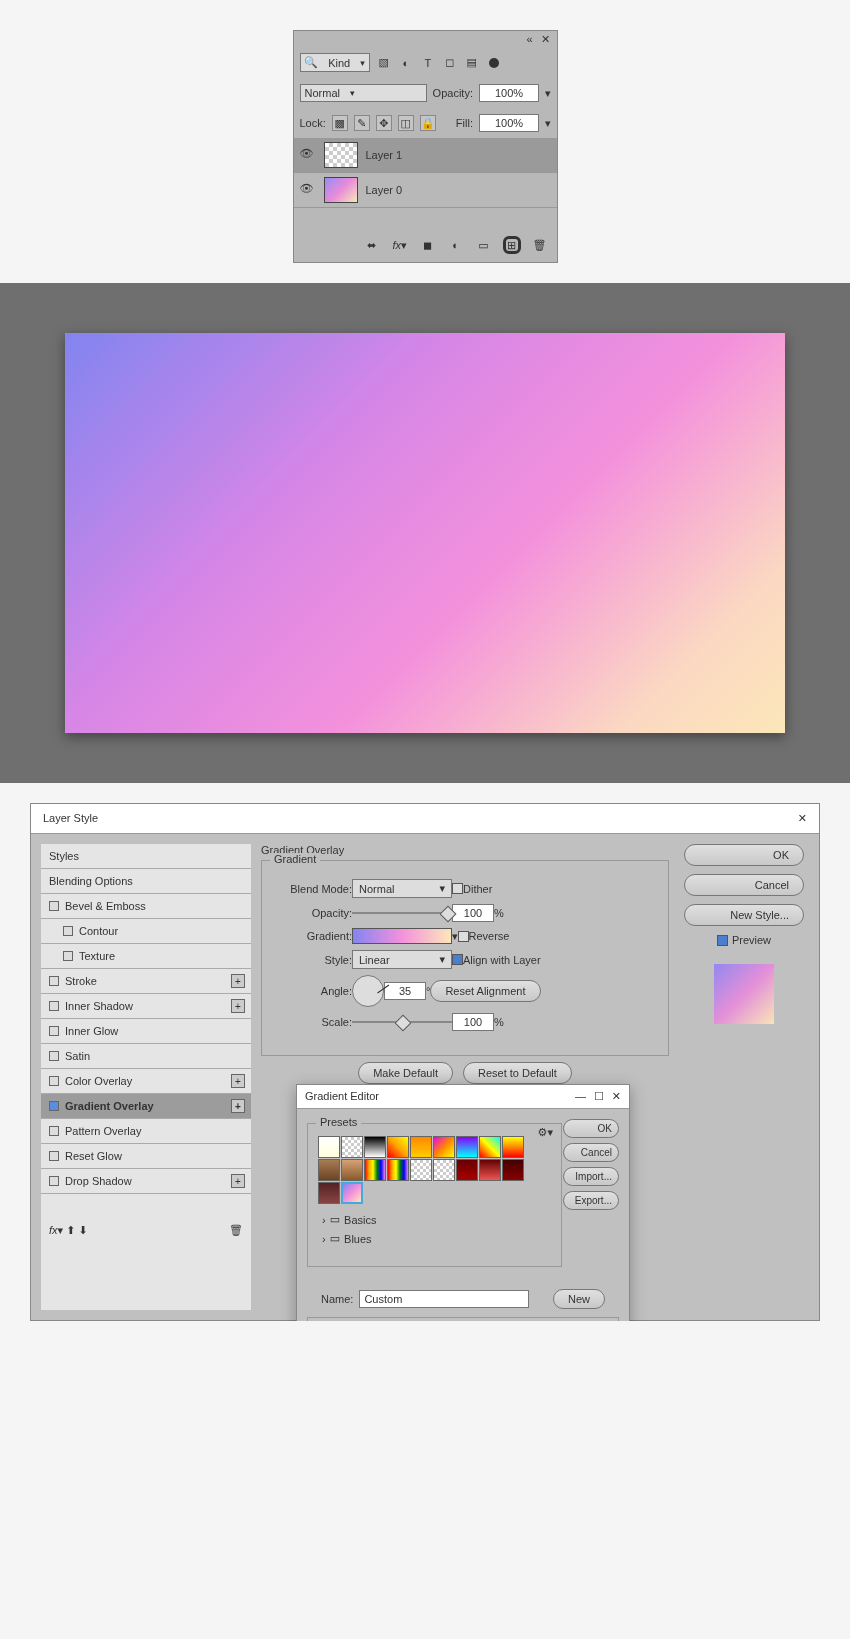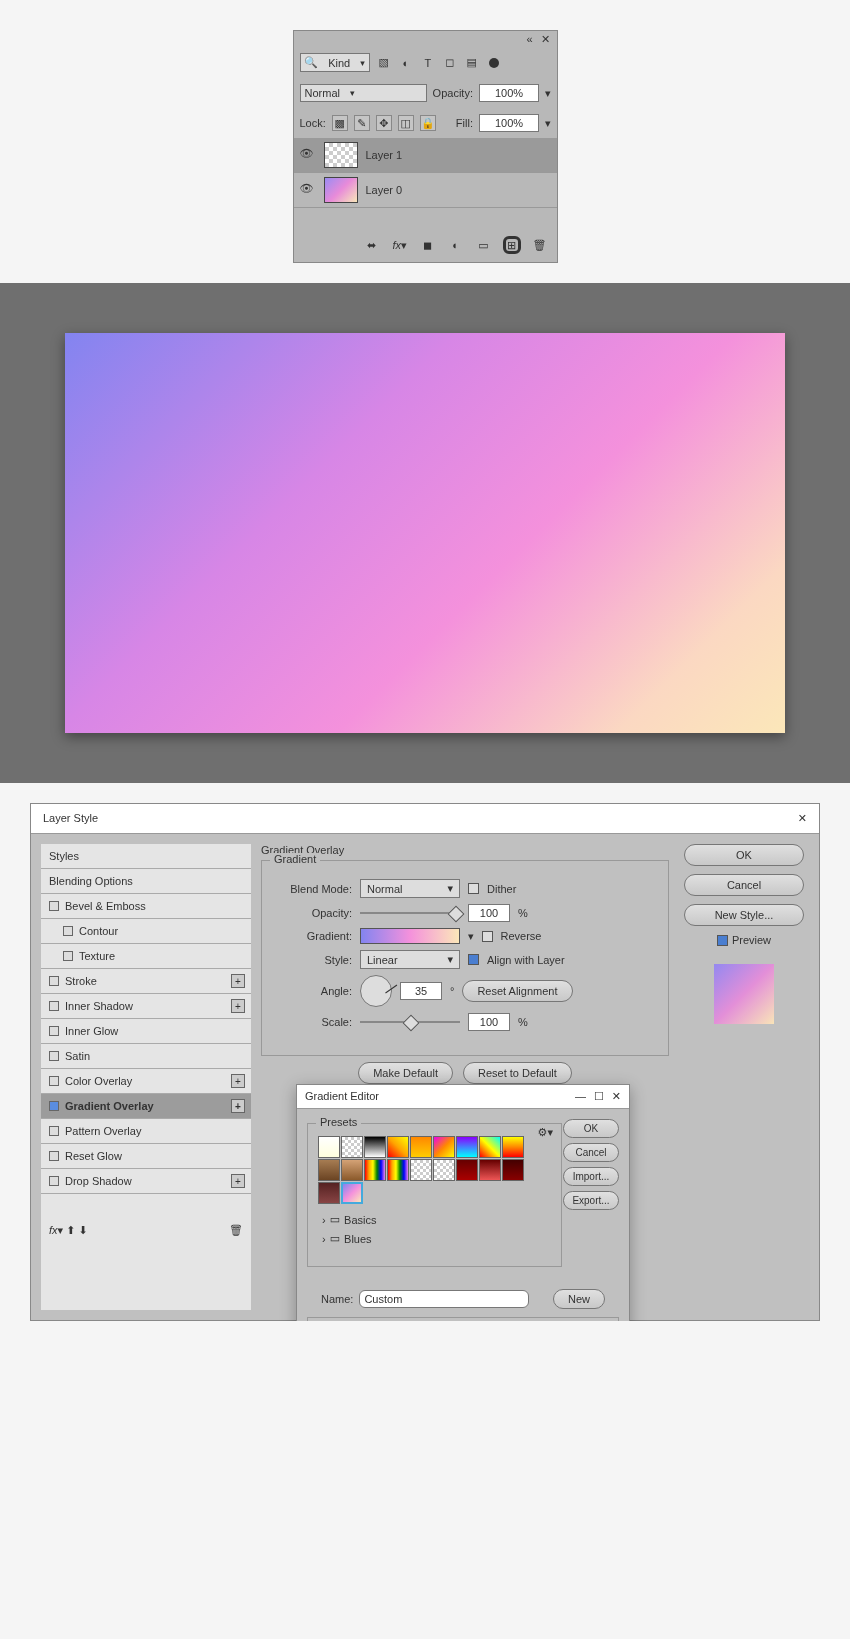--- a/index.html
+++ b/index.html
@@ -39,35 +39,35 @@
 .ls-item{padding:6px 8px;border-bottom:1px solid #aaa;display:flex;align-items:center;gap:6px;position:relative}
 .ls-item.selhl{background:#9c9c9c;font-weight:bold}
 .ls-item .plus{position:absolute;right:6px;border:1px solid #666;width:14px;height:14px;display:flex;align-items:center;justify-content:center;background:#ccc;font-size:10px}
 .ls-item .ck{width:10px;height:10px;border:1px solid #666;background:#ddd;flex-shrink:0}
 .ls-item .ck.on{background:#5a8de0}
 .ls-item.sub{padding-left:22px}
 .ls-left-bot{display:flex;justify-content:space-between;padding:10px 8px;margin-top:20px}
 .ls-mid{flex:1}
 .fieldset{border:1px solid #999;padding:12px 10px 18px;margin:4px 0;position:relative}
 .fieldset .legend{position:absolute;top:-8px;left:8px;background:#c0c0c0;padding:0 4px;font-size:11px}
-.frow{display:flex;align-items:center;gap:8px;margin:6px 0}
+.frow{display:flex;align-items:center;margin:6px 0}
 .flab{width:80px;text-align:right}
 .fsel{background:#ddd;border:1px solid #777;padding:2px 6px;width:100px;display:flex;justify-content:space-between;align-items:center}
 .fbox{background:#fff;border:1px solid #777;padding:2px 4px;width:42px;text-align:center}
 .grad-prev{width:100px;height:16px;border:1px solid #555;background:linear-gradient(90deg,#8384F0,#F491DC,#FBE7B9)}
 .fck{width:11px;height:11px;border:1px solid #555;background:#ddd;flex-shrink:0}
 .fck.on{background:#4a7ed0}
 .angle-dial{width:32px;height:32px;border:1px solid #777;border-radius:50%;position:relative;background:#ddd}
 .angle-dial::after{content:'';position:absolute;width:1px;height:14px;background:#333;top:3px;left:24px;transform-origin:bottom;transform:rotate(55deg)}
 .slider{width:100px;height:10px;position:relative}
 .slider::before{content:'';position:absolute;top:4px;left:0;right:0;height:2px;background:#888}
 .slider::after{content:'';position:absolute;top:0;width:10px;height:10px;background:#ddd;border:1px solid #555;transform:rotate(45deg)}
 .slider.full::after{left:90px}
 .slider.mid::after{left:45px}
-.btn{background:linear-gradient(#e0e0e0,#c8c8c8);border:1px solid #777;border-radius:14px;padding:4px 14px;text-align:center;cursor:pointer}
+.btn{background:linear-gradient(#e0e0e0,#c8c8c8);border:1px solid #777;border-radius:14px;padding:4px 14px;text-align:right;cursor:pointer}
 .ls-right{width:130px;display:flex;flex-direction:column;gap:8px;align-items:center}
 .ls-right .btn{width:120px}
 .prev-box{width:60px;height:60px;background:linear-gradient(135deg,#9488f0,#e38fd8 50%,#f9e4b8);margin-top:10px}
 .ge-dialog{width:334px;background:#c0c0c0;border:1px solid #888;position:absolute;left:265px;top:280px;box-shadow:0 4px 15px rgba(0,0,0,.3)}
 .ge-title{background:#fff;padding:5px 8px;display:flex;justify-content:space-between;border-bottom:1px solid #999;font-size:11px}
 .ge-title .winbtns{display:flex;gap:8px}
 .ge-body{padding:10px;display:flex;gap:1px}
 .ge-left{flex:1}
 .ge-right{display:flex;flex-direction:column;gap:5px}
 .ge-right .btn{width:56px;padding:3px 6px;font-size:10px}
@@ -344,21 +344,21 @@
       <div class="ge-right">
         <div class="btn">OK</div>
         <div class="btn">Cancel</div>
         <div class="btn">Import...</div>
         <div class="btn">Export...</div>
       </div>
     </div>
     <div class="ge-lower-full">
       <div class="ge-row">
         <span>Name:</span>
-        <input style="width: 170px; border-radius: 6px;" value="Custom">
+        <input style="width: 170px;" value="Custom">
         <div class="btn" style="margin-left:auto;padding:3px 14px">New</div>
       </div>
       <div class="fieldset">
         <div class="ge-row">
               <span>Gradient Type:</span>
         <div class="fsel" style="width:50px">
                 <span>Solid</span>
                 <span>▾</span>
               </div>
             </div>

